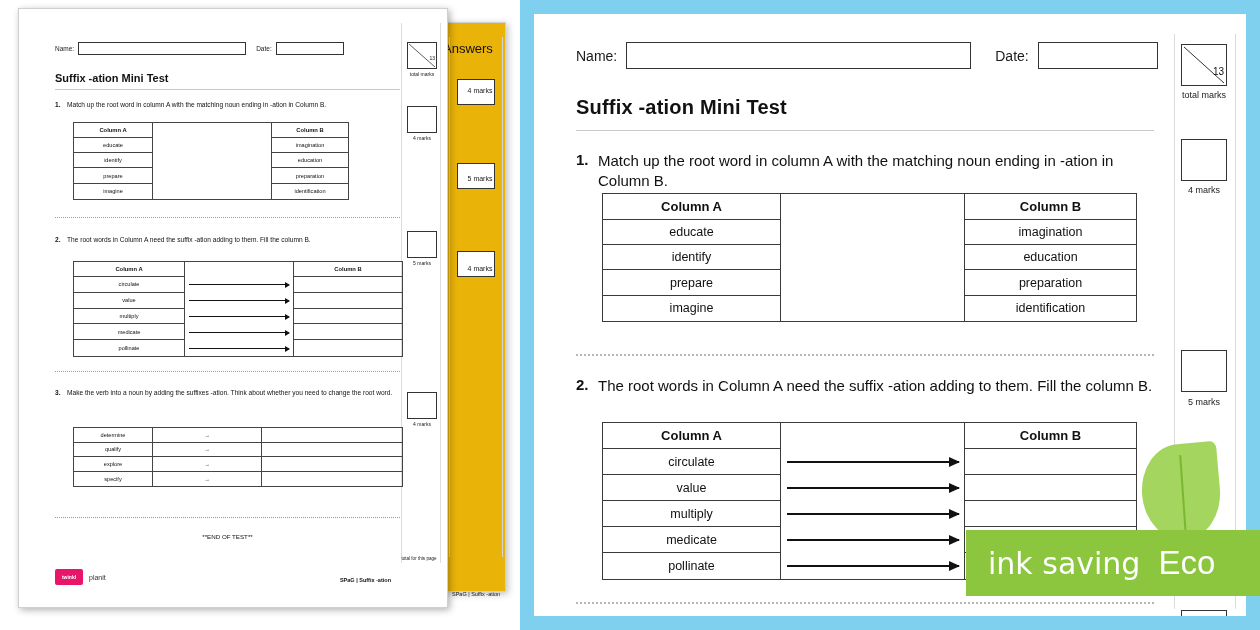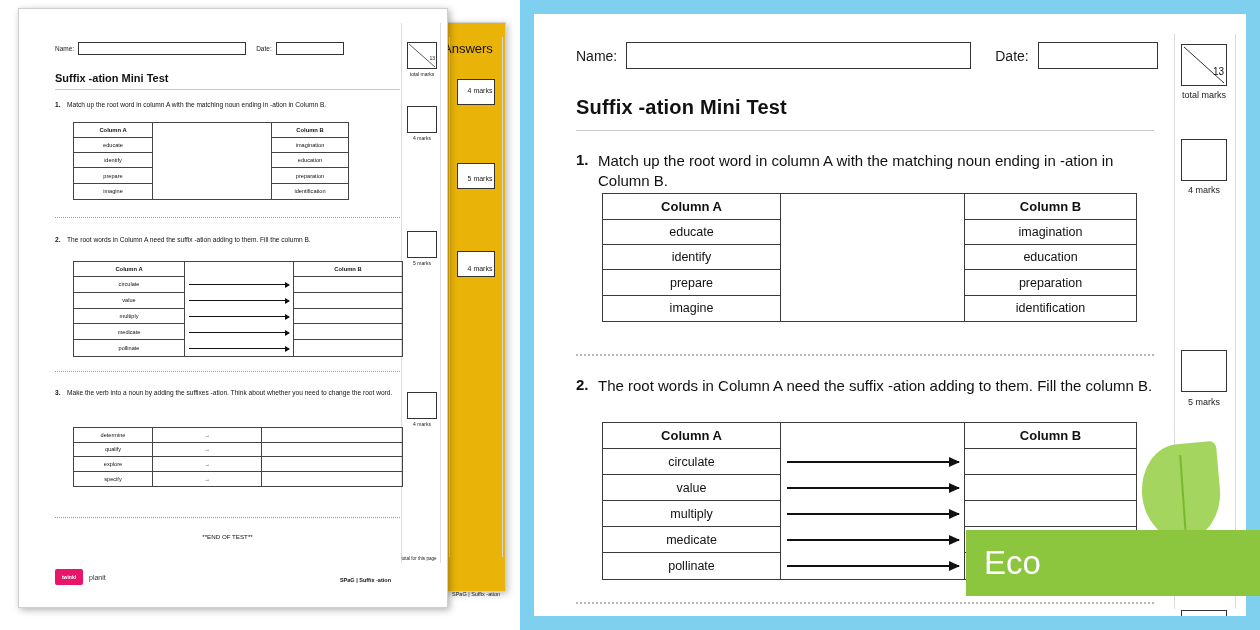--- a/index.html
+++ b/index.html
@@ -448,15 +448,16 @@
     <div class="arrow" style="left:253px; top:551px; width:172px;"></div>
 
     <div class="dotline" style="top:588px;"></div>
 
     <div class="mbox" style="top:596px;"></div>
   </div>
 
   <div class="leaf"></div>
   <div class="leaf-vein"></div>
   <div class="eco">
+    <span class="eco-text">ink saving</span>
     <span class="eco-word">Eco</span>
   </div>
 </div>
 
 </body></html>

